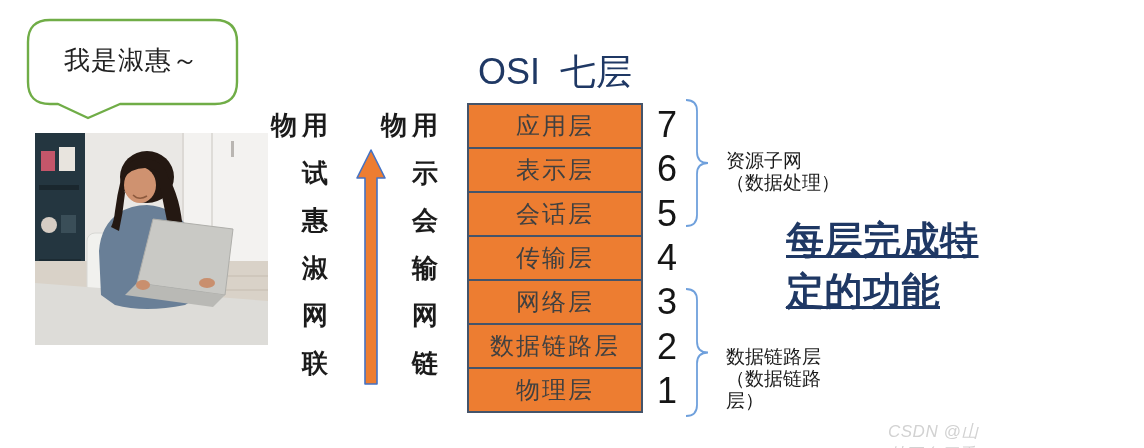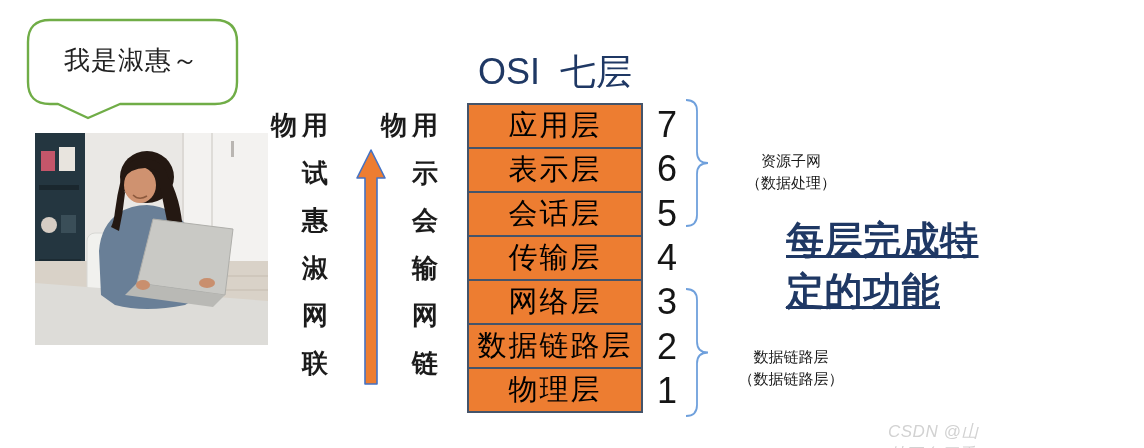--- a/index.html
+++ b/index.html
@@ -34,39 +34,39 @@
   #osi-title{
     position:absolute;left:452px;top:48px;width:206px;text-align:center;
     font-size:36px;font-weight:400;color:var(--title,#1F3864);white-space:pre;
   }
   
   #layer-stack{position:absolute;left:467px;top:103px;width:176px;}
   .layer-row{
     height:46px;margin-top:-2px;box-sizing:border-box;
     border:2px solid var(--layer-border,#44546A);
     background:var(--layer-fill,#ED7D31);
-    color:#000000;display:flex;align-items:center;justify-content:center;
-    font-size:29px;letter-spacing:2px;font-weight:500;
+    color:#404040;display:flex;align-items:center;justify-content:center;
+    font-size:24px;letter-spacing:2px;font-weight:500;
   }
   .layer-row:first-child{margin-top:0;}
   
   #num-col{
     position:absolute;left:650px;top:103px;width:34px;height:310px;
     display:flex;flex-direction:column;
   }
   .num{flex:1;display:flex;align-items:center;justify-content:center;
     font-size:36px;font-weight:400;color:#151515;}
   
   .brace{position:absolute;left:683px;}
   #brace-top{top:98px;}
   #brace-bottom{top:287px;}
   
   .group-label{
-    position:absolute;left:726px;width:130px;text-align:center;
-    font-size:15px;line-height:22px;color:#1a1a1a;
+    position:absolute;left:726px;width:130px;text-align:left;
+    font-size:19px;line-height:22px;color:#1a1a1a;
   }
   #group-resource{top:150px;}
   #group-comm{top:346px;}
   
   #caption{
     position:absolute;left:786px;top:215px;
     font-size:38px;font-weight:700;color:var(--title,#1F3864);letter-spacing:0.5px;text-decoration:underline;
   }
   
   #watermark{

